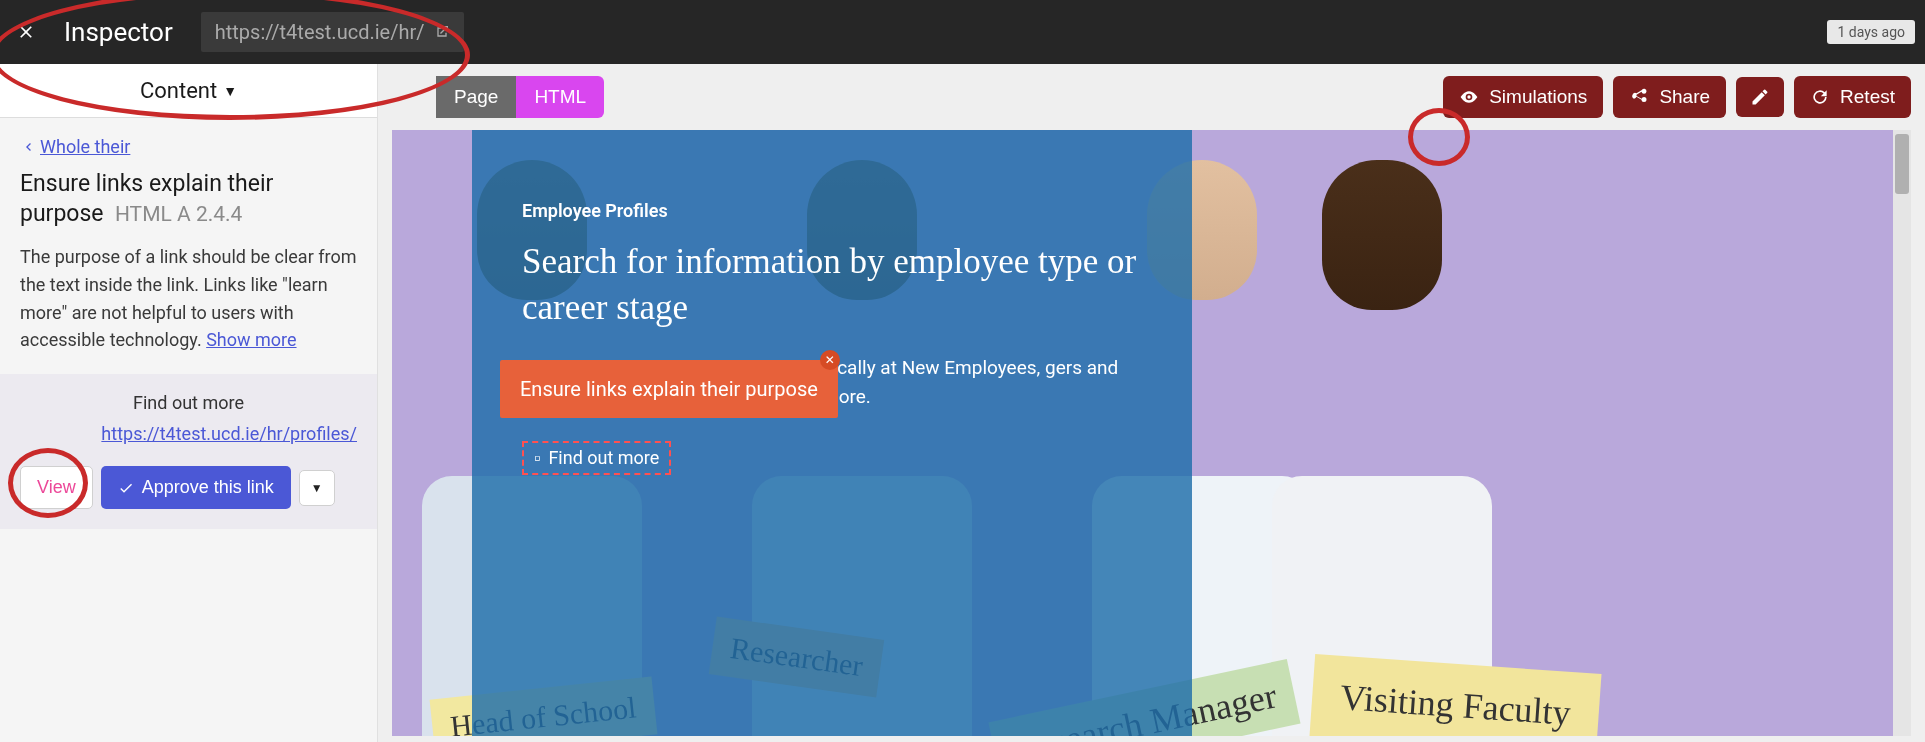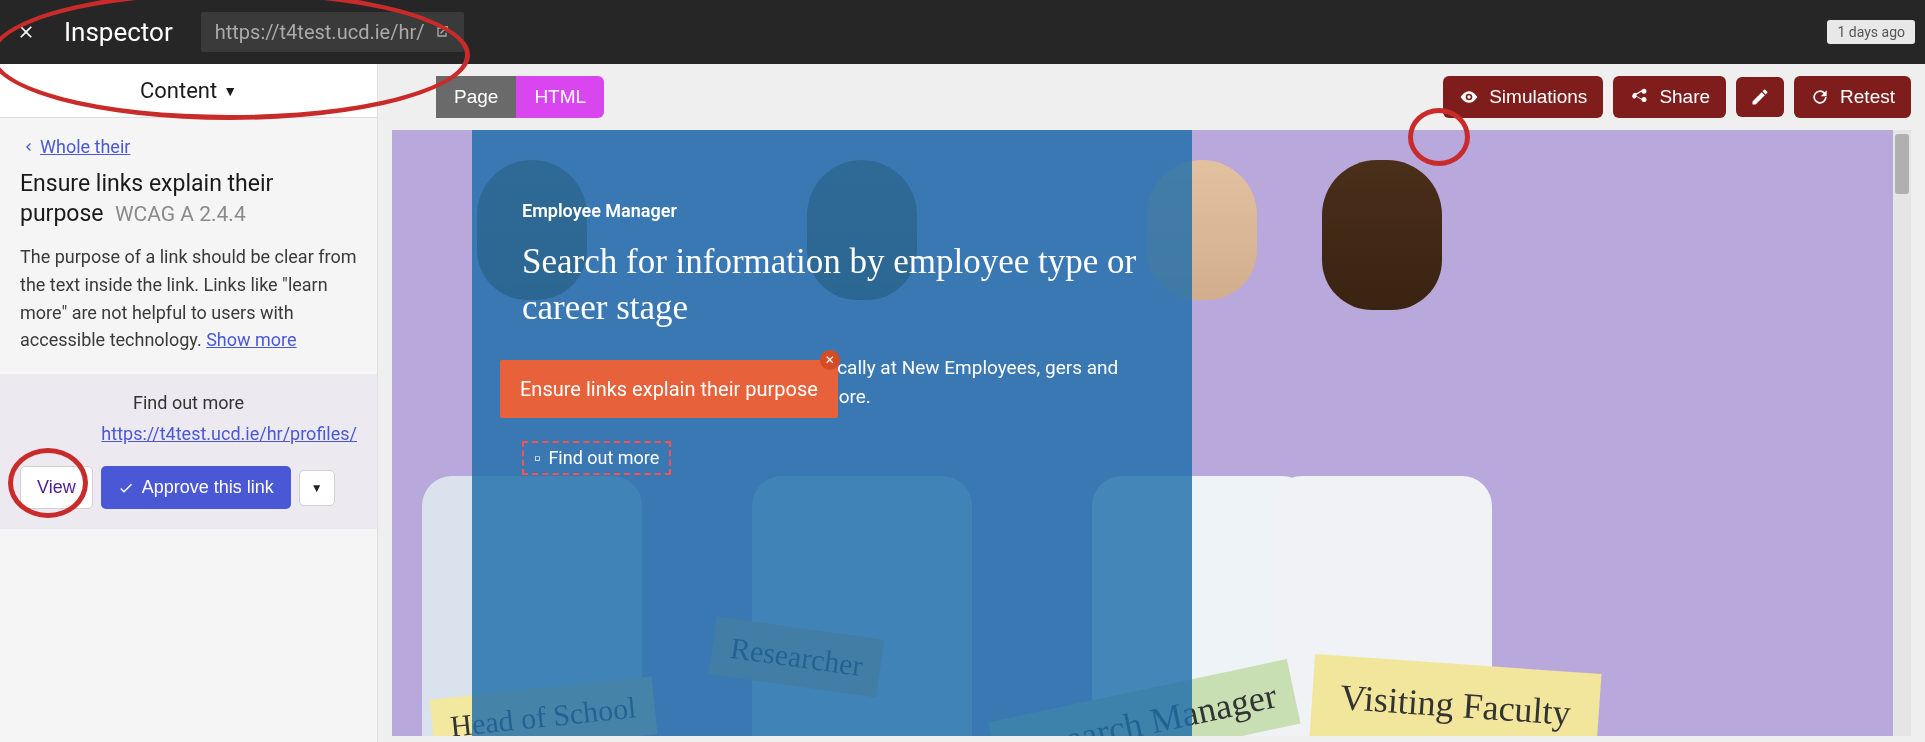--- a/index.html
+++ b/index.html
@@ -34,21 +34,21 @@
 .rule-code { color: #8a8a8a; font-size: 21px; font-weight: 400; }
 .rule-desc { color: #3a3a3a; font-size: 18px; line-height: 1.55; margin-top: 14px; }
 .rule-desc .showmore { color: #4b58d6; text-decoration: underline; }
 
 .issue-panel { background: #eceaf0; margin: 20px -20px 0 -20px; padding: 18px 20px 20px 20px; }
 .issue-panel .it { text-align: center; color: #333; font-size: 18px; margin-bottom: 10px; }
 .issue-panel .iurl { text-align: right; }
 .issue-panel .iurl a { color: #4b58d6; text-decoration: underline; font-size: 18px; }
 .issue-actions { display: flex; gap: 8px; margin-top: 22px; align-items: center; }
 .btn { border-radius: 5px; font-size: 18px; padding: 10px 16px; cursor: pointer; display: inline-flex; align-items: center; gap: 8px; border: 1px solid transparent; }
-.btn.view { background: #fff; border: 1px solid #d0d0d0; color: #4c1d95; }
+.btn.view { background: #fff; border: 1px solid #d0d0d0; color: #ec4899; }
 .btn.approve { background: #4b58d6; color: #fff; }
 .btn.drop { background: #fff; border: 1px solid #d0d0d0; color: #222; width: 36px; justify-content: center; padding: 10px 0; }
 
 
 .right { flex: 1; background: #efefef; display: flex; flex-direction: column; }
 .toolbar { display: flex; align-items: center; padding: 12px 14px; gap: 10px; }
 .seg { display: inline-flex; border-radius: 6px; overflow: hidden; }
 .seg .segbtn { padding: 10px 18px; font-size: 19px; color: #fff; background: #d946ef; border: none; cursor: pointer; }
 .seg .segbtn.active { background: #6a6a6a; margin-left: 44px; }
 .toolbar .spacer { flex: 1; }
@@ -124,21 +124,21 @@
     </div>
     <div class="side-scroll">
       <a class="whole-link">
         <svg class="icon sm" viewBox="0 0 24 24">
             <path d="M15 6l-6 6 6 6 1.4-1.4L11.8 12l4.6-4.6z"></path>
           </svg>
         <span>Whole their</span>
       </a>
       <div class="rule-title">
         <span>Ensure links explain their purpose</span>
-        &nbsp;<span class="rule-code">WCAG A 2.4.4</span>
+        &nbsp;<span class="rule-code">HTML A 2.4.4</span>
       </div>
       <div class="rule-desc">
         <span>The purpose of a link should be clear from the text inside the link. Links like "learn more" are not helpful to users with accessible technology. </span><a class="showmore">Show more</a>
       </div>
       <div class="issue-panel">
         <div class="it">Find out more</div>
         <div class="iurl"><a>https://t4test.ucd.ie/hr/profiles/</a></div>
         <div class="issue-actions" style="position:relative;">
           <div class="anno anno3" style="left:-12px; top:-18px;"></div>
           <button class="btn view">View</button>
@@ -206,21 +206,21 @@
             <div class="head"></div>
             <div class="body"></div>
           </div>
         <div class="card c1">Head of School</div>
         <div class="card c2">Researcher</div>
         <div class="card c3">Research Manager</div>
         <div class="card c4">Visiting Faculty</div>
       </div>
 
       <div class="overlay">
-        <div class="eyebrow">Employee Manager</div>
+        <div class="eyebrow">Employee Profiles</div>
         <div class="hl">Search for information by employee type or career stage</div>
         <div class="sub">
           <div class="tooltip">
             <span>Ensure links explain their purpose</span>
             <span class="tclose">✕</span>
           </div>
           <div style="margin-left:300px;">ifically at New Employees, gers and more.</div>
         </div>
         <span class="fom">Find out more</span>
       </div>

